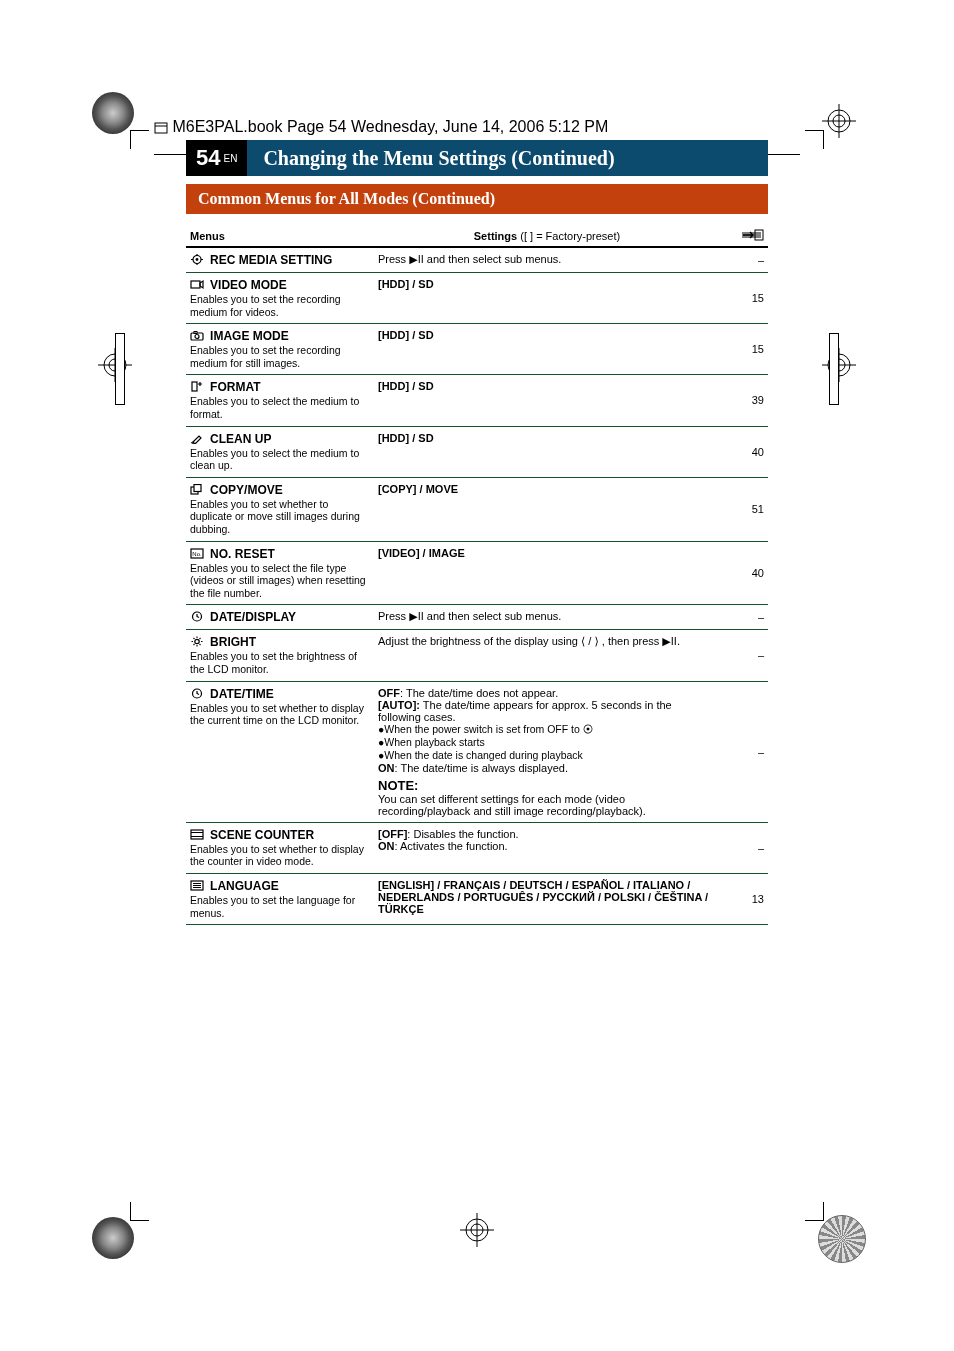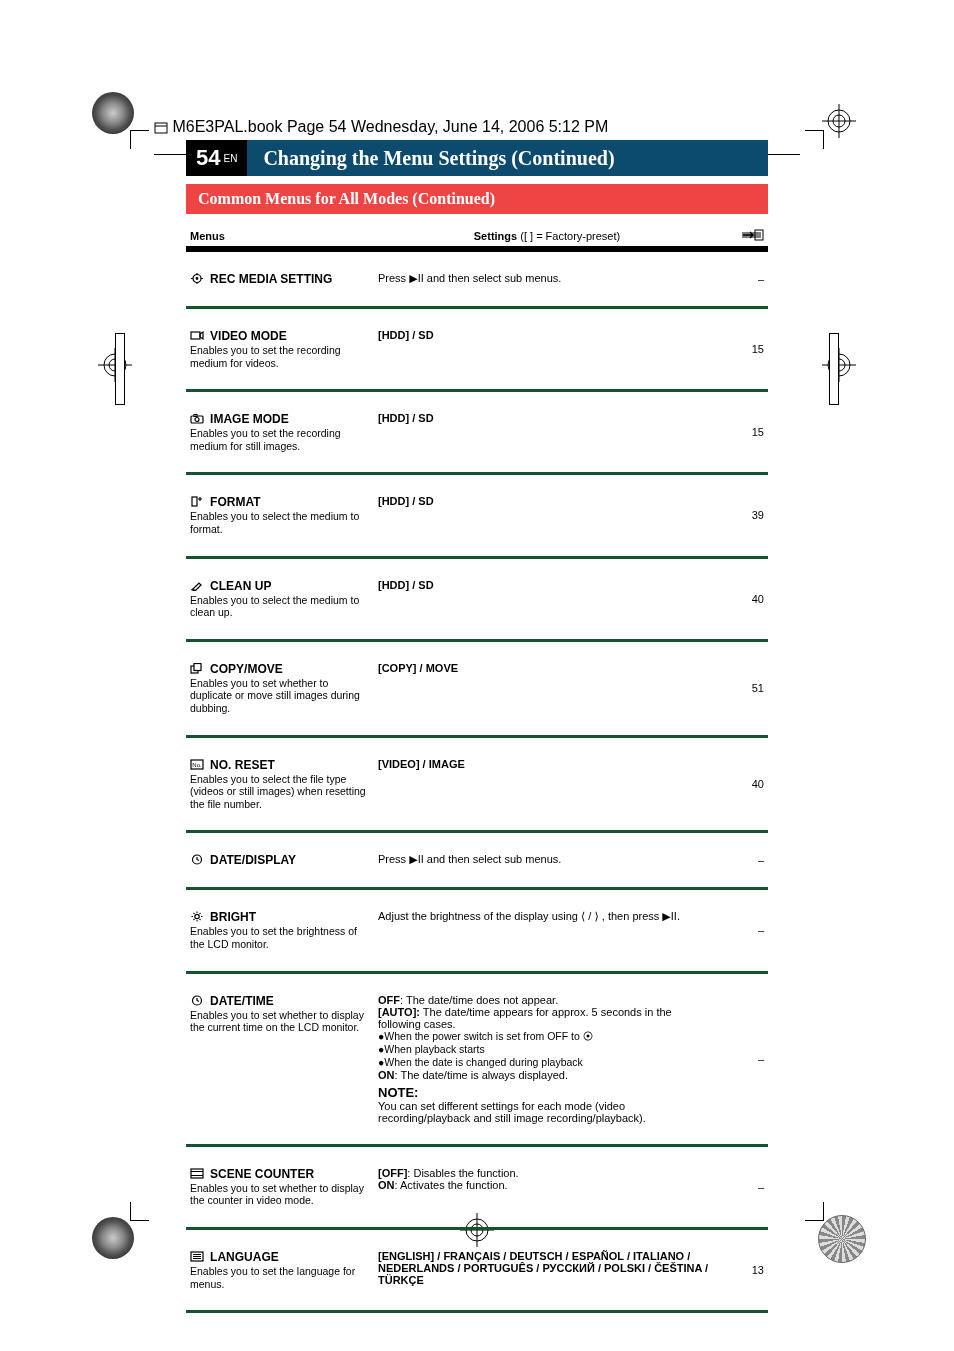--- a/index.html
+++ b/index.html
@@ -98,46 +98,46 @@
     font-family: Georgia, 'Times New Roman', serif;
     font-size: 20px;
     font-weight: bold;
     display: flex;
     align-items: center;
     padding: 7px 16px;
     flex: 1;
   }
   .section-bar {
     margin-top: 8px;
-    background: #ef4444;
+    background: #c2410c;
     color: #fff;
     font-family: Georgia, 'Times New Roman', serif;
     font-size: 16px;
     font-weight: bold;
     padding: 6px 12px;
   }
 
   table.menu {
     width: 100%;
     border-collapse: collapse;
     font-size: 11px;
     margin-top: 8px;
   }
   table.menu th {
     font-weight: bold;
     text-align: left;
-    border-bottom: 6px solid #000000;
+    border-bottom: 2px solid #000000;
     padding: 6px 4px 4px 4px;
     vertical-align: bottom;
   }
   table.menu th.set { text-align: center; }
   table.menu th.ref { text-align: right; width: 40px; }
   table.menu td {
-    border-bottom: 3px solid #14532d;
-    padding: 20px 4px;
+    border-bottom: 1px solid #14532d;
+    padding: 5px 4px;
     vertical-align: top;
   }
   table.menu td.ref { text-align: right; vertical-align: middle; }
   .row-title { font-weight: bold; font-size: 12px; }
   .row-desc { font-size: 10.5px; line-height: 1.2; margin-top: 1px; }
   .icon-box {
     display: inline-block;
     width: 14px;
     height: 11px;
     vertical-align: -1px;

